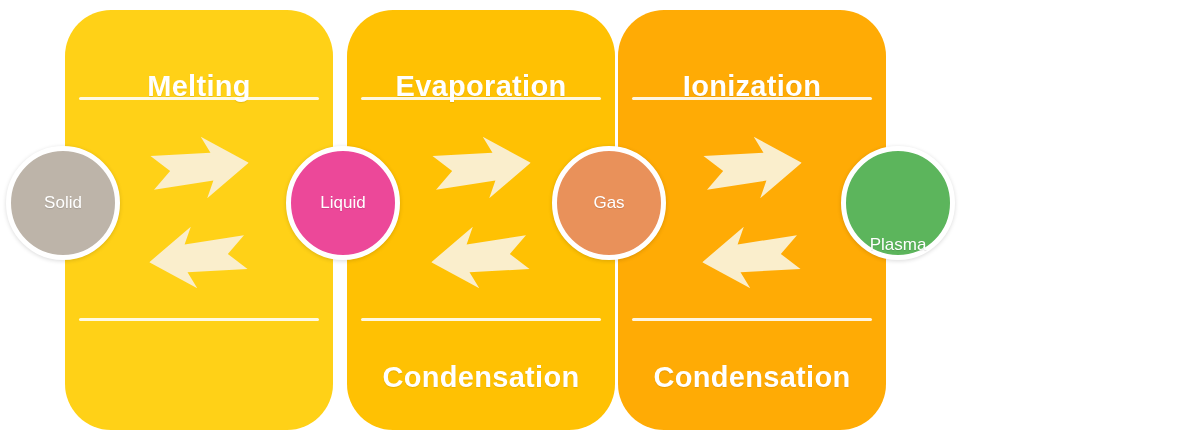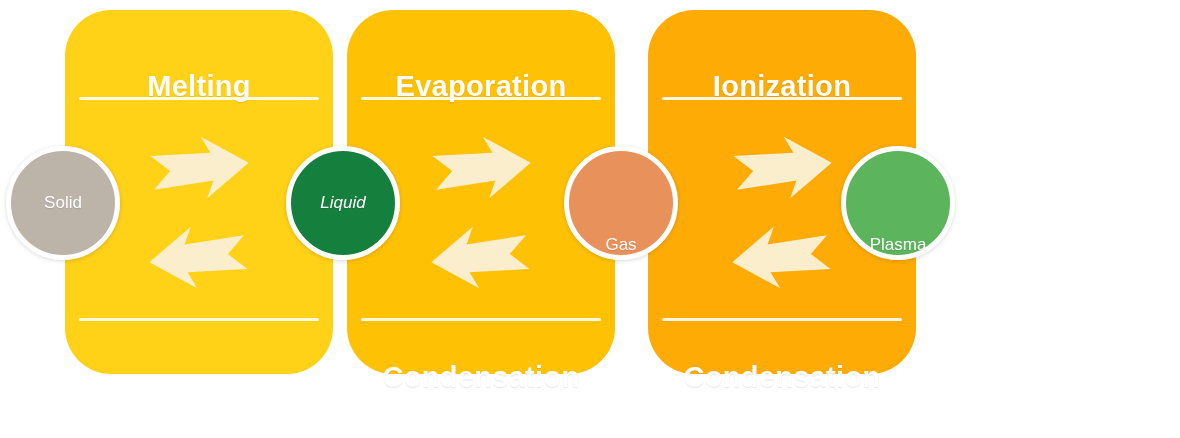--- a/index.html
+++ b/index.html
@@ -12,26 +12,26 @@
     position: relative;
     width: 1180px;
     height: 438px;
     background: #ffffff;
     overflow: hidden;
   }
   .panel {
     position: absolute;
     top: 10px;
     width: 268px;
-    height: 364px;
+    height: 420px;
     border-radius: 46px;
   }
   .panel-0 { left: 65px; }
   .panel-1 { left: 347px; }
-  .panel-2 { left: 648px; }
+  .panel-2 { left: 618px; }
   .panel-label {
     position: absolute;
     left: 0;
     right: 0;
     text-align: center;
     color: #ffffff;
     font-size: 29px;
     font-weight: bold;
     letter-spacing: 0.3px;
     text-shadow: 0 1px 1px rgba(0,0,0,0.10);
@@ -64,21 +64,21 @@
     border: 5px solid #ffffff;
     border-radius: 50%;
     display: flex;
     align-items: center;
     justify-content: center;
     box-shadow: 0 1px 4px rgba(0,0,0,0.15);
     z-index: 5;
   }
   .state-0 { left: 6px; }
   .state-1 { left: 286px; }
-  .state-2 { left: 564px; align-items: flex-end; }
+  .state-2 { left: 552px; }
   .state-3 { left: 841px; align-items: flex-end; }
   .state-label {
     color: #ffffff;
     font-size: 17px;
     text-shadow: 0 1px 1px rgba(0,0,0,0.12);
   }
 </style>
 </head>
 <body>
 
@@ -118,21 +118,21 @@
     <svg class="arrow bwd" viewBox="0 0 100 62">
       <polygon points="100,31 55,0 63,17 3,14 21,31 3,48 63,45 55,62" fill="#FAEECC"></polygon>
     </svg>
     <div class="divider bottom" style="background-color: rgba(255, 255, 255, 0.88);"></div>
     <h2 class="panel-label bottom">Condensation</h2>
   </section>
 
   <div class="state-circle state-0" style="background-color: rgb(189, 180, 169);">
     <span class="state-label">Solid</span>
   </div>
-  <div class="state-circle state-1" style="background-color: #15803d; font-style: italic;">
+  <div class="state-circle state-1" style="background-color: #ec4899;">
     <span class="state-label">Liquid</span>
   </div>
   <div class="state-circle state-2" style="background-color: rgb(233, 145, 90);">
     <span class="state-label">Gas</span>
   </div>
   <div class="state-circle state-3" style="background-color: rgb(92, 181, 92);">
     <span class="state-label">Plasma</span>
   </div>
 
 </div>

